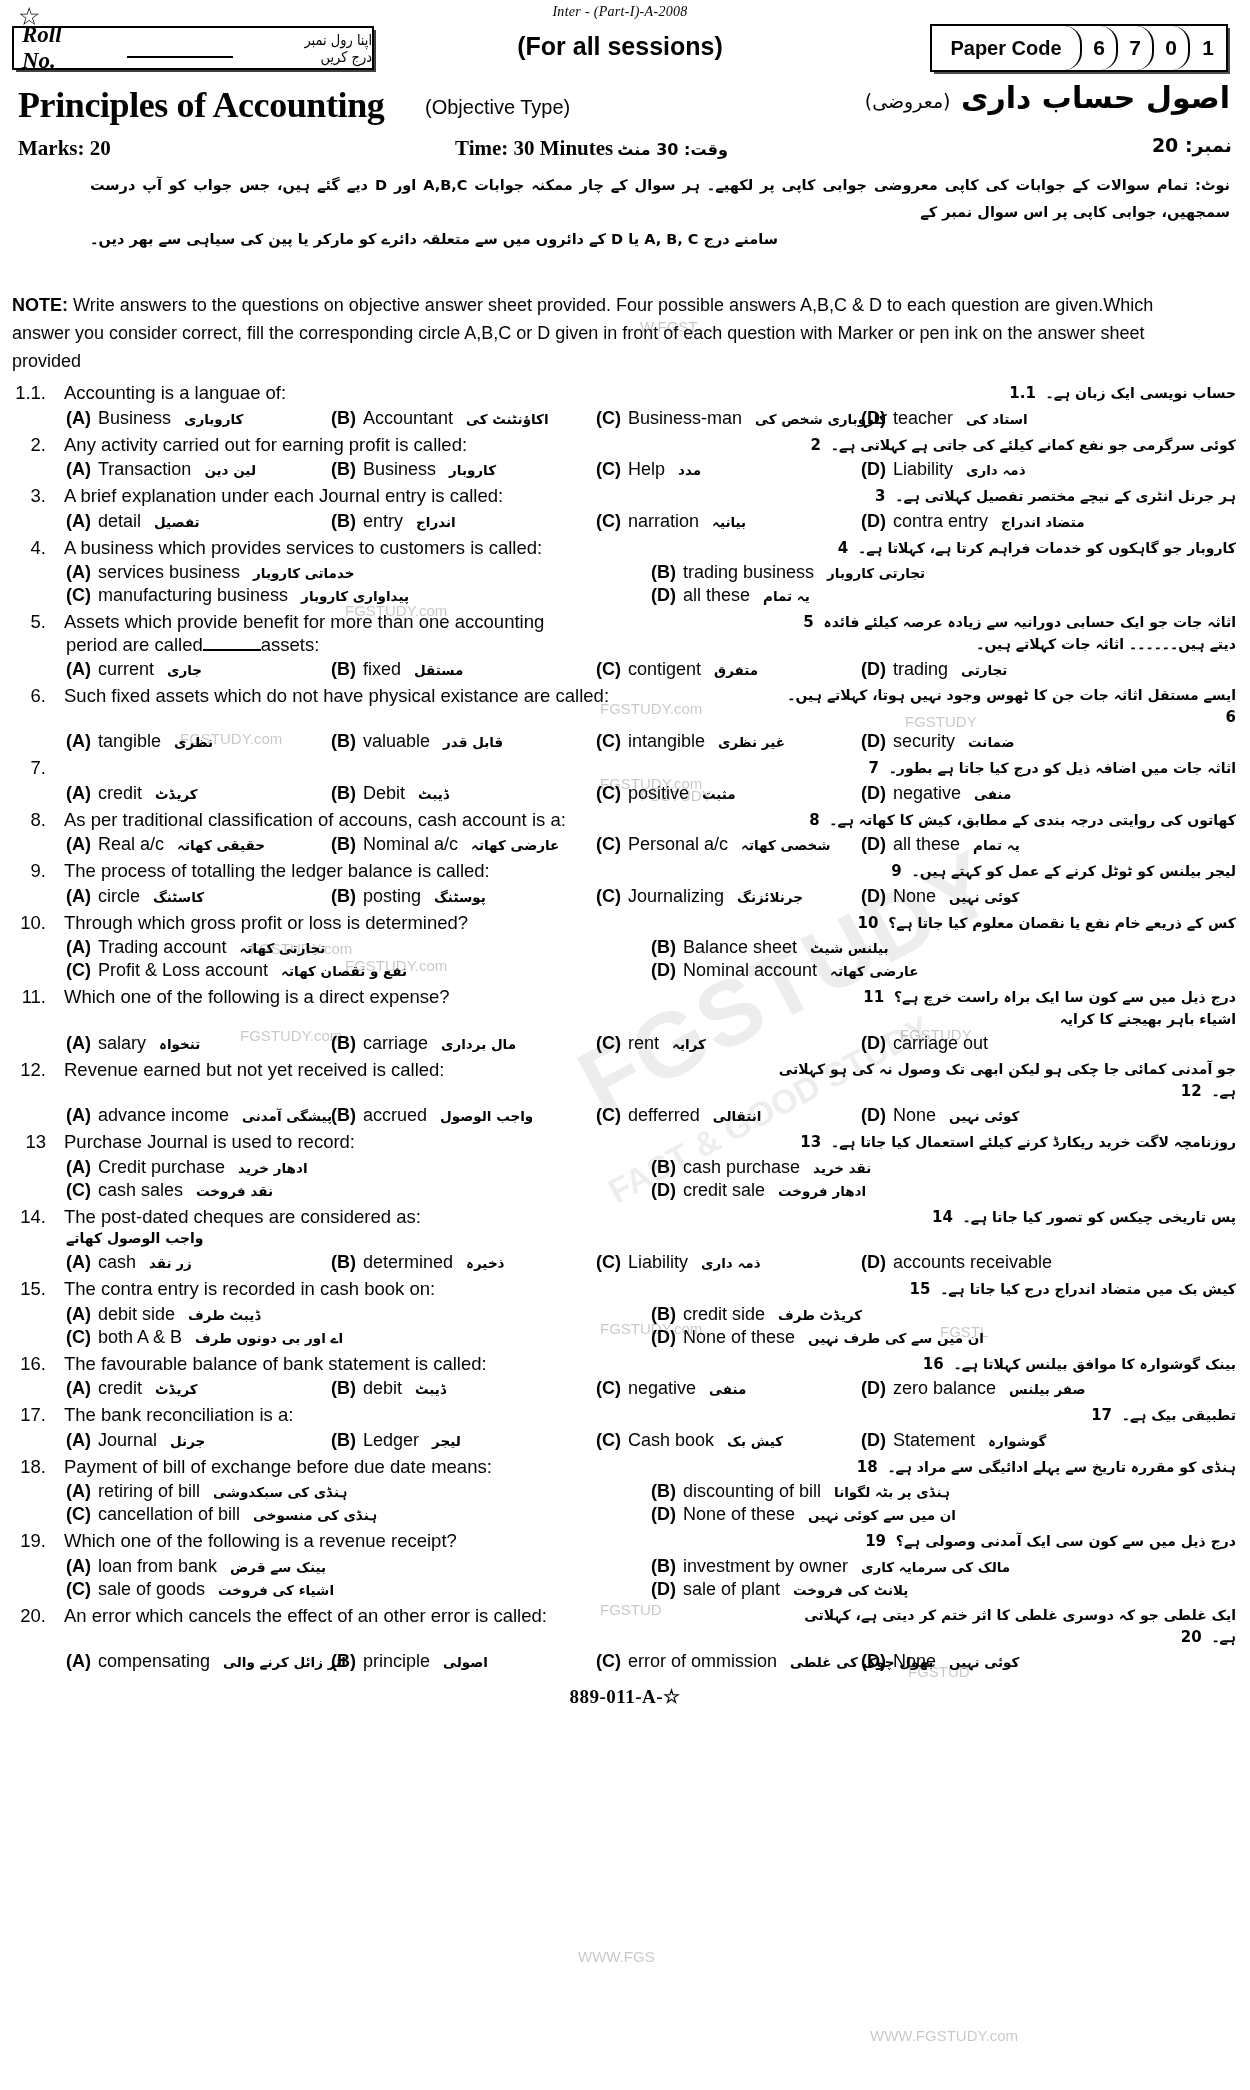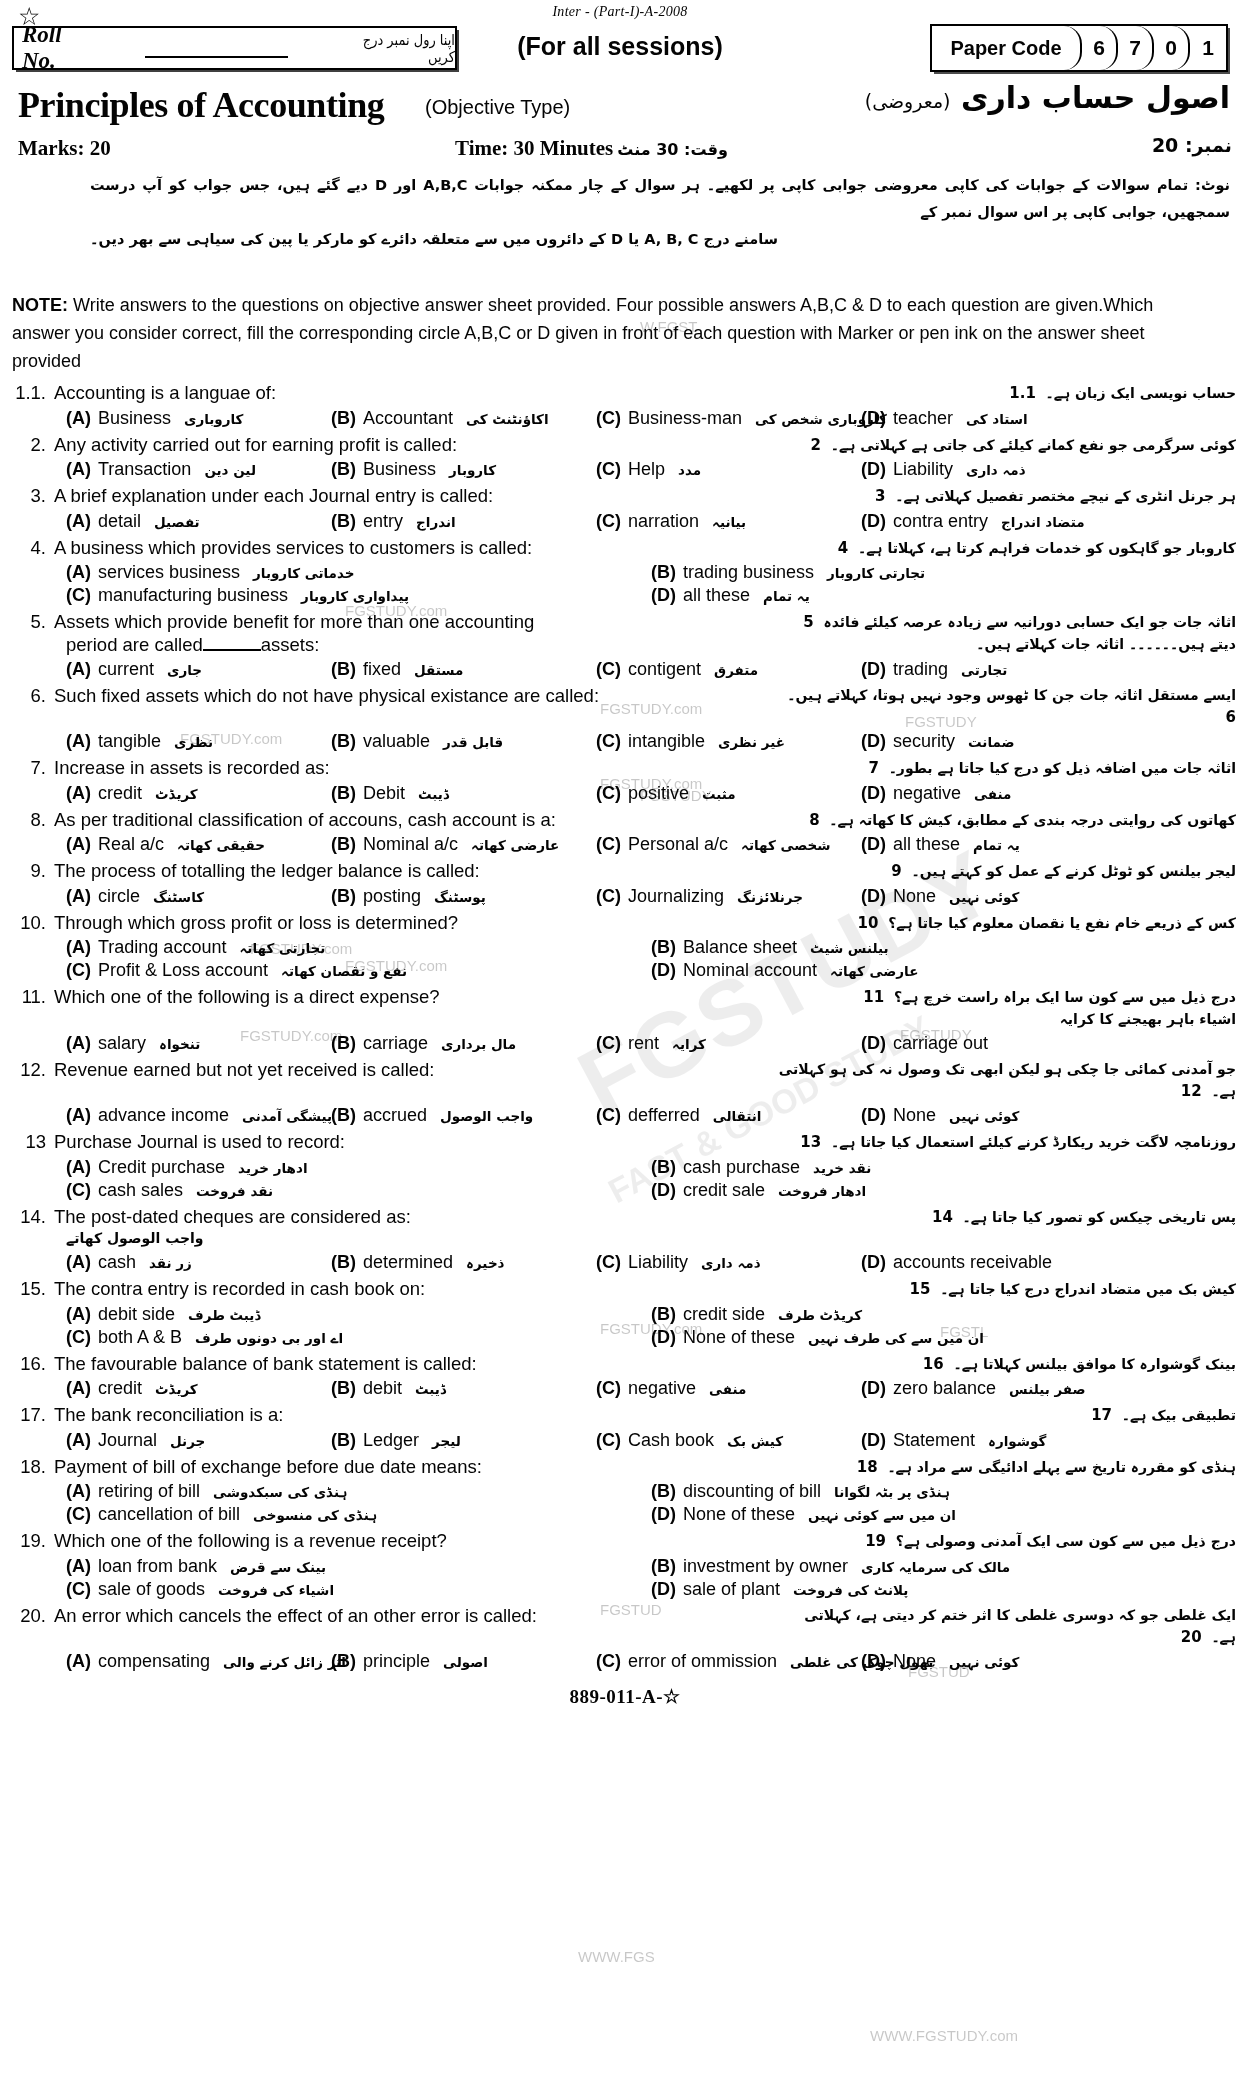--- a/index.html
+++ b/index.html
@@ -47,21 +47,21 @@
   }
   .star-tl {
     position: absolute;
     left: 18px; top: 4px;
     font-size: 25px;
     line-height: 1;
   }
   .rollbox {
     position: absolute;
     left: 12px; top: 26px;
-    width: 445px; height: 44px;
+    width: 362px; height: 44px;
     border: 2px solid #000;
     box-shadow: 3px 3px 0 -1px rgba(0,0,0,0.75);
     box-sizing: border-box;
     display: flex;
     align-items: center;
     padding-left: 8px;
     gap: 48px;
   }
   .roll-label {
     font-family: "Liberation Serif", serif;
@@ -220,20 +220,21 @@
     padding: 6px 14px 0 14px;
   }
   .q {
     position: relative;
     margin-bottom: 1px;
   }
   .q-head {
     display: flex;
     align-items: flex-start;
     justify-content: space-between;
+    gap: 10px;
   }
   .q-num {
     font-size: 18.5px;
     width: 40px;
     flex: 0 0 40px;
     text-align: right;
     padding-right: 8px;
     box-sizing: border-box;
   }
   .q-text {
@@ -547,21 +548,20 @@
           <div class="opt">
             <span class="lbl">(D)</span>
             <span>security</span>
             <span class="ur">ضمانت</span>
           </div>
         </div>
       </div>
       <div class="q">
         <div class="q-head">
           <div class="q-num">7.</div>
-          <div class="q-text">Increase in assets is recorded as:</div>
           <div class="q-ur"><span>اثاثہ جات میں اضافہ ذیل کو درج کیا جاتا ہے بطور۔</span>&nbsp; <span class="unum">7</span></div>
         </div>
         <div class="opts cols4">
           <div class="opt">
             <span class="lbl">(A)</span>
             <span>credit</span>
             <span class="ur">کریڈٹ</span>
           </div>
           <div class="opt">
             <span class="lbl">(B)</span>

